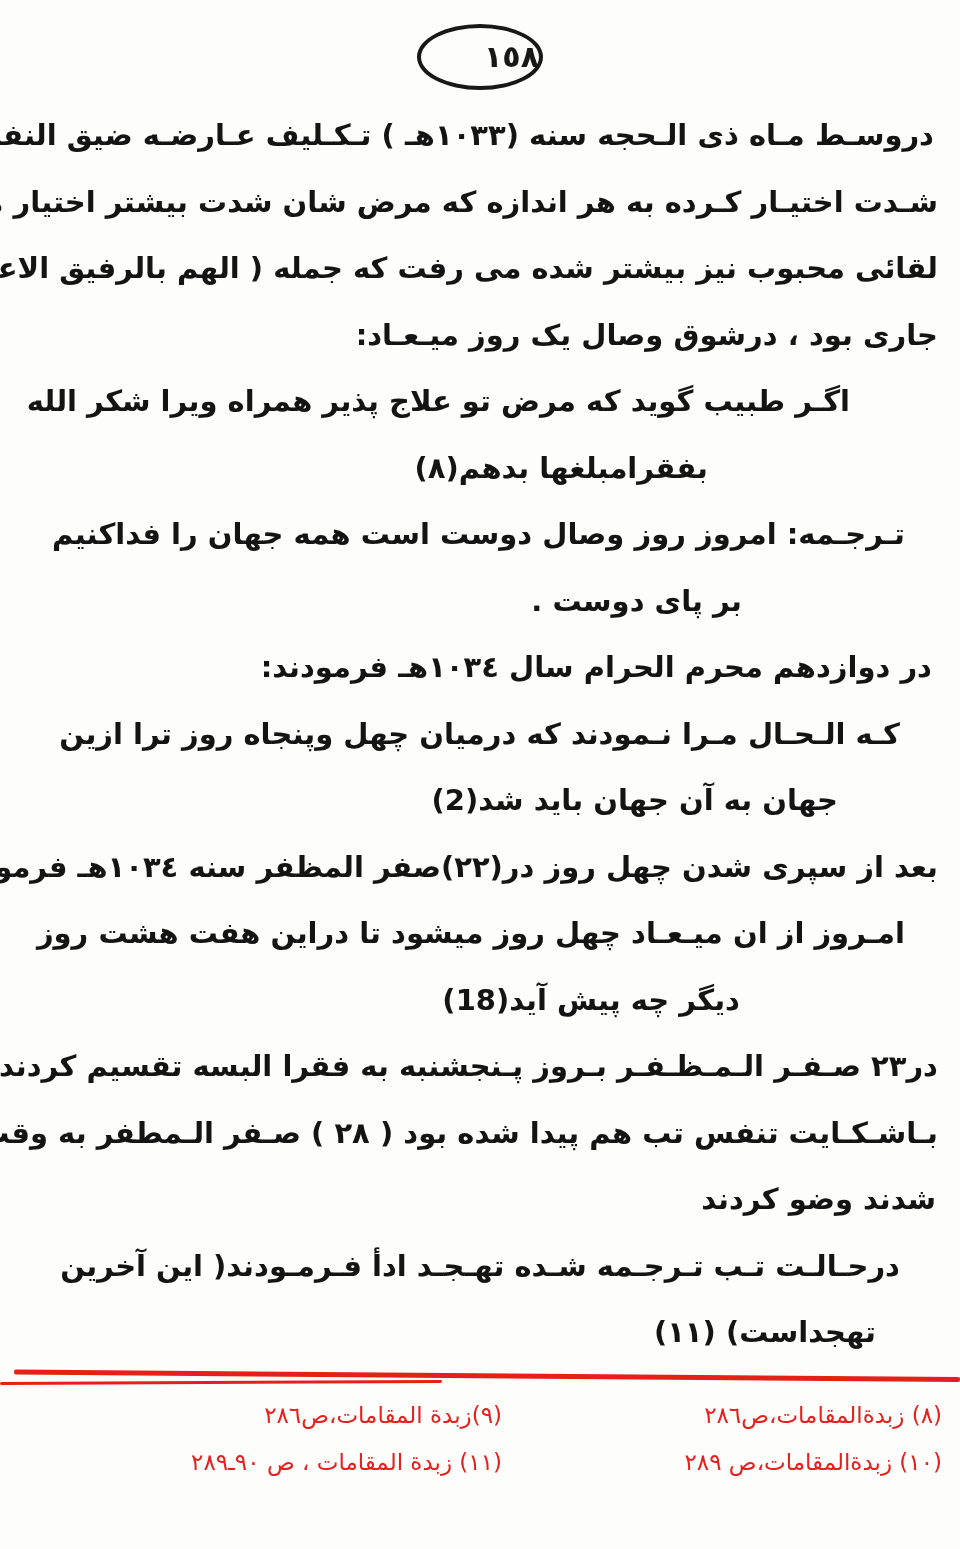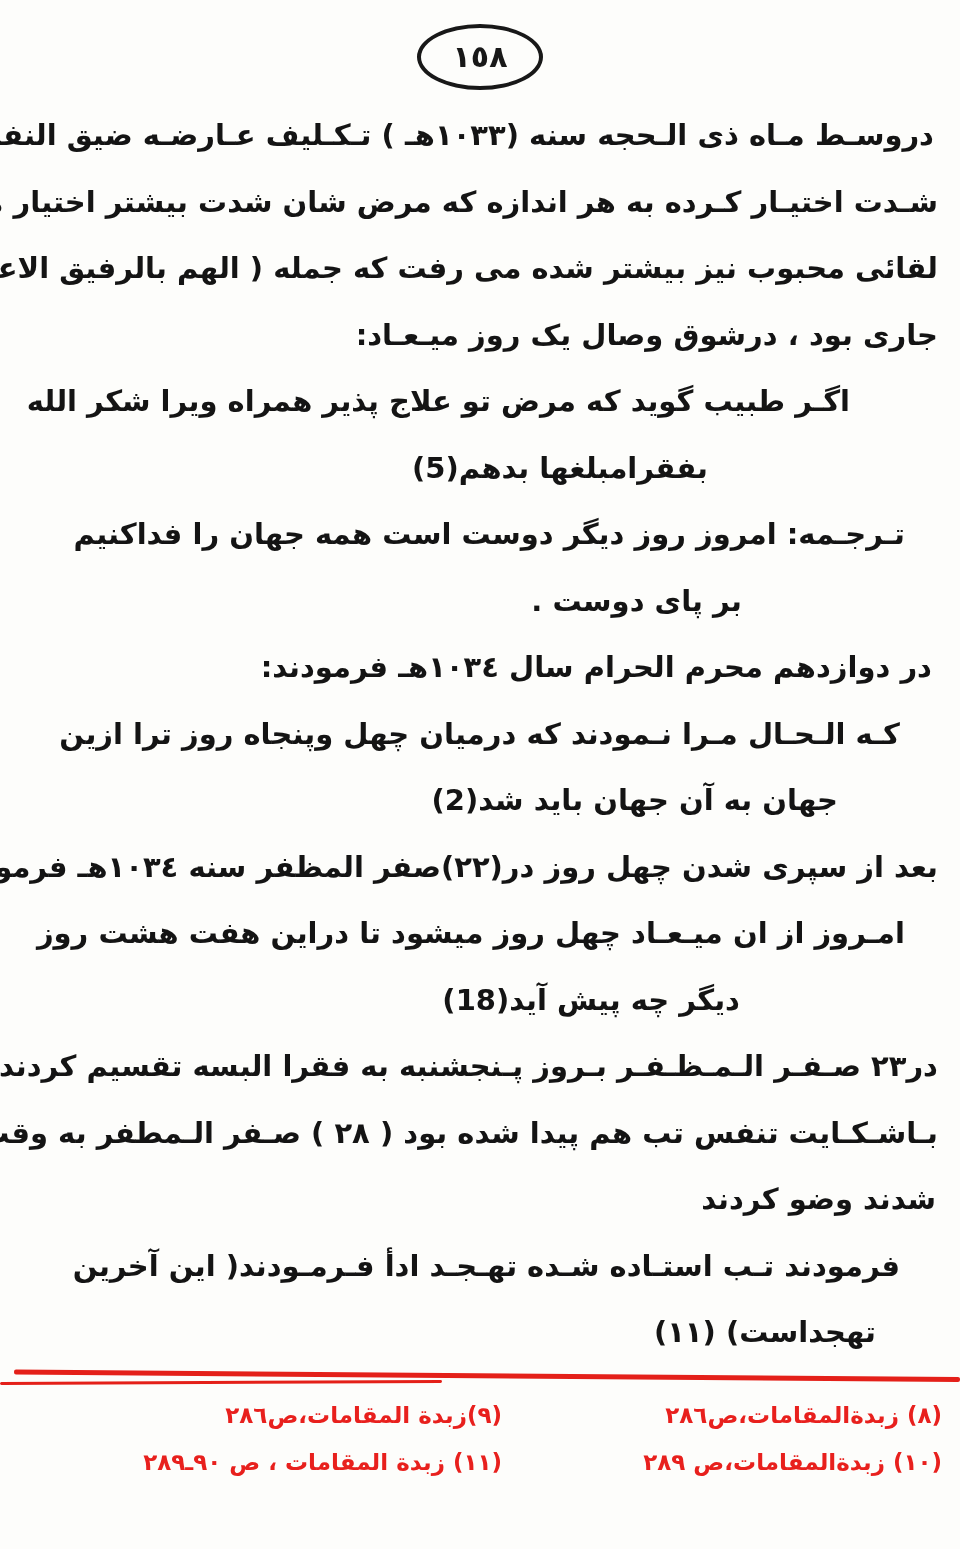--- a/index.html
+++ b/index.html
@@ -19,21 +19,21 @@
   }
   
   .oval {
     width: 118px;
     height: 58px;
     margin: 24px auto 12px auto;
     border: 4px solid #181818;
     border-radius: 50%;
     display: flex;
     align-items: center;
-    justify-content: center;
+    justify-content: flex-start;
   }
   .oval span {
     font-size: 30px;
     font-weight: bold;
     color: #181818;
     letter-spacing: 3px;
     transform: translateY(-1px);
   }
   
   .text-block {
@@ -86,54 +86,54 @@
     padding: 6px 18px 0 18px;
   }
   .fn-row {
     display: grid;
     grid-template-columns: 440px 1fr;
     height: 47px;
     line-height: 47px;
   }
   .fn {
     font-size: 23px;
-    font-weight: bold;
+    font-weight: normal;
     color: #e8201d;
     text-align: right;
     white-space: nowrap;
   }
 </style>
 </head>
 <body>
 
 <div class="page">
 
   <div class="oval">
     <span>١٥٨</span>
   </div>
 
   <div class="text-block">
     <div class="line j" style="padding-right:4px">دروسـط مـاه ذی الـحجه سنه (١٠٣٣هـ ) تـكـليف عـارضـه ضيق النفس شان</div>
     <div class="line j">شـدت اختيـار كـرده به هر اندازه كه مرض شان شدت بيشتر اختيار می كرد شوق</div>
     <div class="line j">لقائی محبوب نيز بيشتر شده می رفت كه جمله ( الهم بالرفيق الاعلی ) برزبان شان</div>
     <div class="line">جاری بود ، درشوق وصال يک روز ميـعـاد:</div>
     <div class="line" style="padding-right:88px">اگـر طبيب گويد كه مرض تو علاج پذير همراه ويرا شكر الله</div>
-    <div class="line" style="padding-right:230px">بفقرامبلغها بدهم(5)</div>
-    <div class="line" style="padding-right:33px">تـرجـمه: امروز روز ديگر دوست است همه جهان را فداكنيم</div>
+    <div class="line" style="padding-right:230px">بفقرامبلغها بدهم(٨)</div>
+    <div class="line" style="padding-right:33px">تـرجـمه: امروز روز وصال دوست است همه جهان را فداكنيم</div>
     <div class="line" style="padding-right:196px">بر پای دوست .</div>
     <div class="line" style="padding-right:6px">در دوازدهم محرم الحرام سال ١٠٣٤هـ فرمودند:</div>
     <div class="line" style="padding-right:38px">كـه الـحـال مـرا نـمودند كه درميان چهل وپنجاه روز ترا ازين</div>
     <div class="line" style="padding-right:100px">جهان به آن جهان بايد شد(2)</div>
     <div class="line j">بعد از سپری شدن چهل روز در(٢٢)صفر المظفر سنه ١٠٣٤هـ فرمودند:</div>
     <div class="line" style="padding-right:33px">امـروز از ان ميـعـاد چهل روز ميشود تا دراين هفت هشت روز</div>
     <div class="line" style="padding-right:198px">ديگر چه پيش آيد(18)</div>
     <div class="line j">در٢٣ صـفـر الـمـظـفـر بـروز پـنجشنبه به فقرا البسه تقسيم كردند ، همراه</div>
     <div class="line j">بـاشـكـايت تنفس تب هم پيدا شده بود ( ٢٨ ) صـفر الـمطفر به وقت تهجد بيدار</div>
     <div class="line" style="padding-right:2px">شدند وضو كردند</div>
-    <div class="line" style="padding-right:38px">فرمودند تـب استـاده شـده تهـجـد ادأ فـرمـودند( اين آخرين</div>
+    <div class="line" style="padding-right:38px">درحـالـت تـب تـرجـمه شـده تهـجـد ادأ فـرمـودند( اين آخرين</div>
     <div class="line" style="padding-right:62px">تهجداست) (١١)</div>
   </div>
 
   <div class="rule-wrap">
     <div class="rule-main"></div>
     <div class="rule-second"></div>
   </div>
 
   <div class="footnotes">
     <div class="fn-row">

